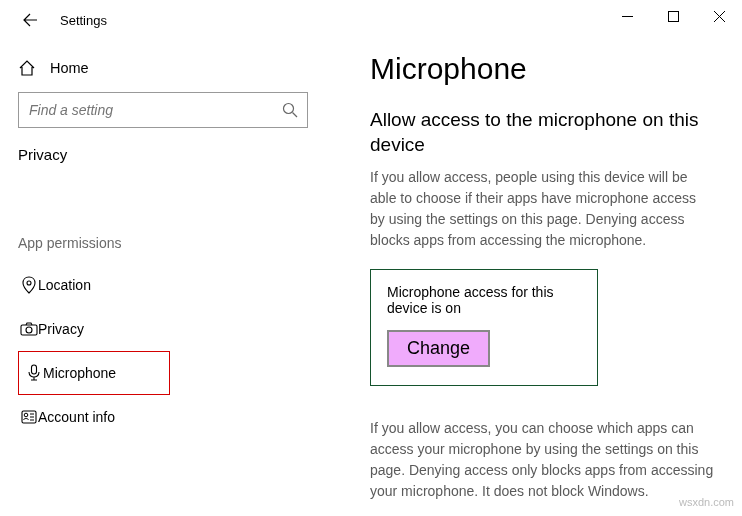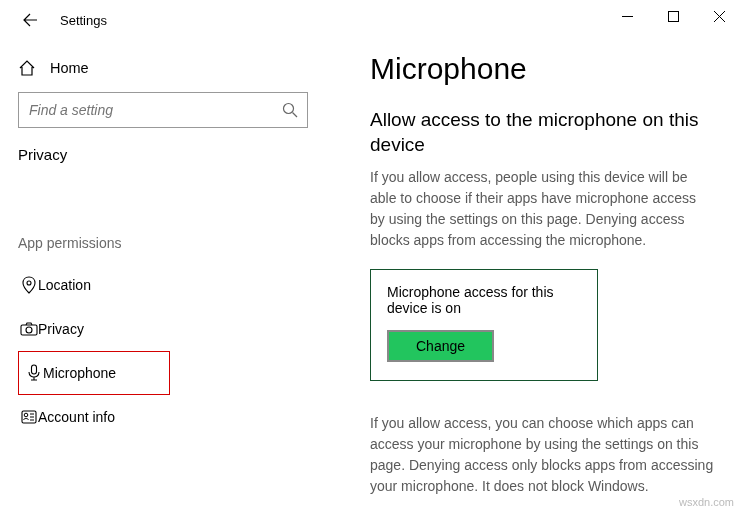--- a/index.html
+++ b/index.html
@@ -141,23 +141,23 @@
       width: 228px;
     }
     .status-line {
       font-size: 14px;
       color: #000;
       margin-bottom: 14px;
     }
     .change-btn {
       display: inline-block;
       border: 2px solid #888;
-      background: #22c55e;
-      padding: 6px 27px;
-      font-size: 14px;
+      background: #f0abfc;
+      padding: 6px 18px;
+      font-size: 18px;
       cursor: pointer;
     }
     .watermark {
       position: absolute;
       bottom: 8px;
       right: 8px;
       font-size: 11px;
       color: #bbb;
     }
     svg { display:block; }

